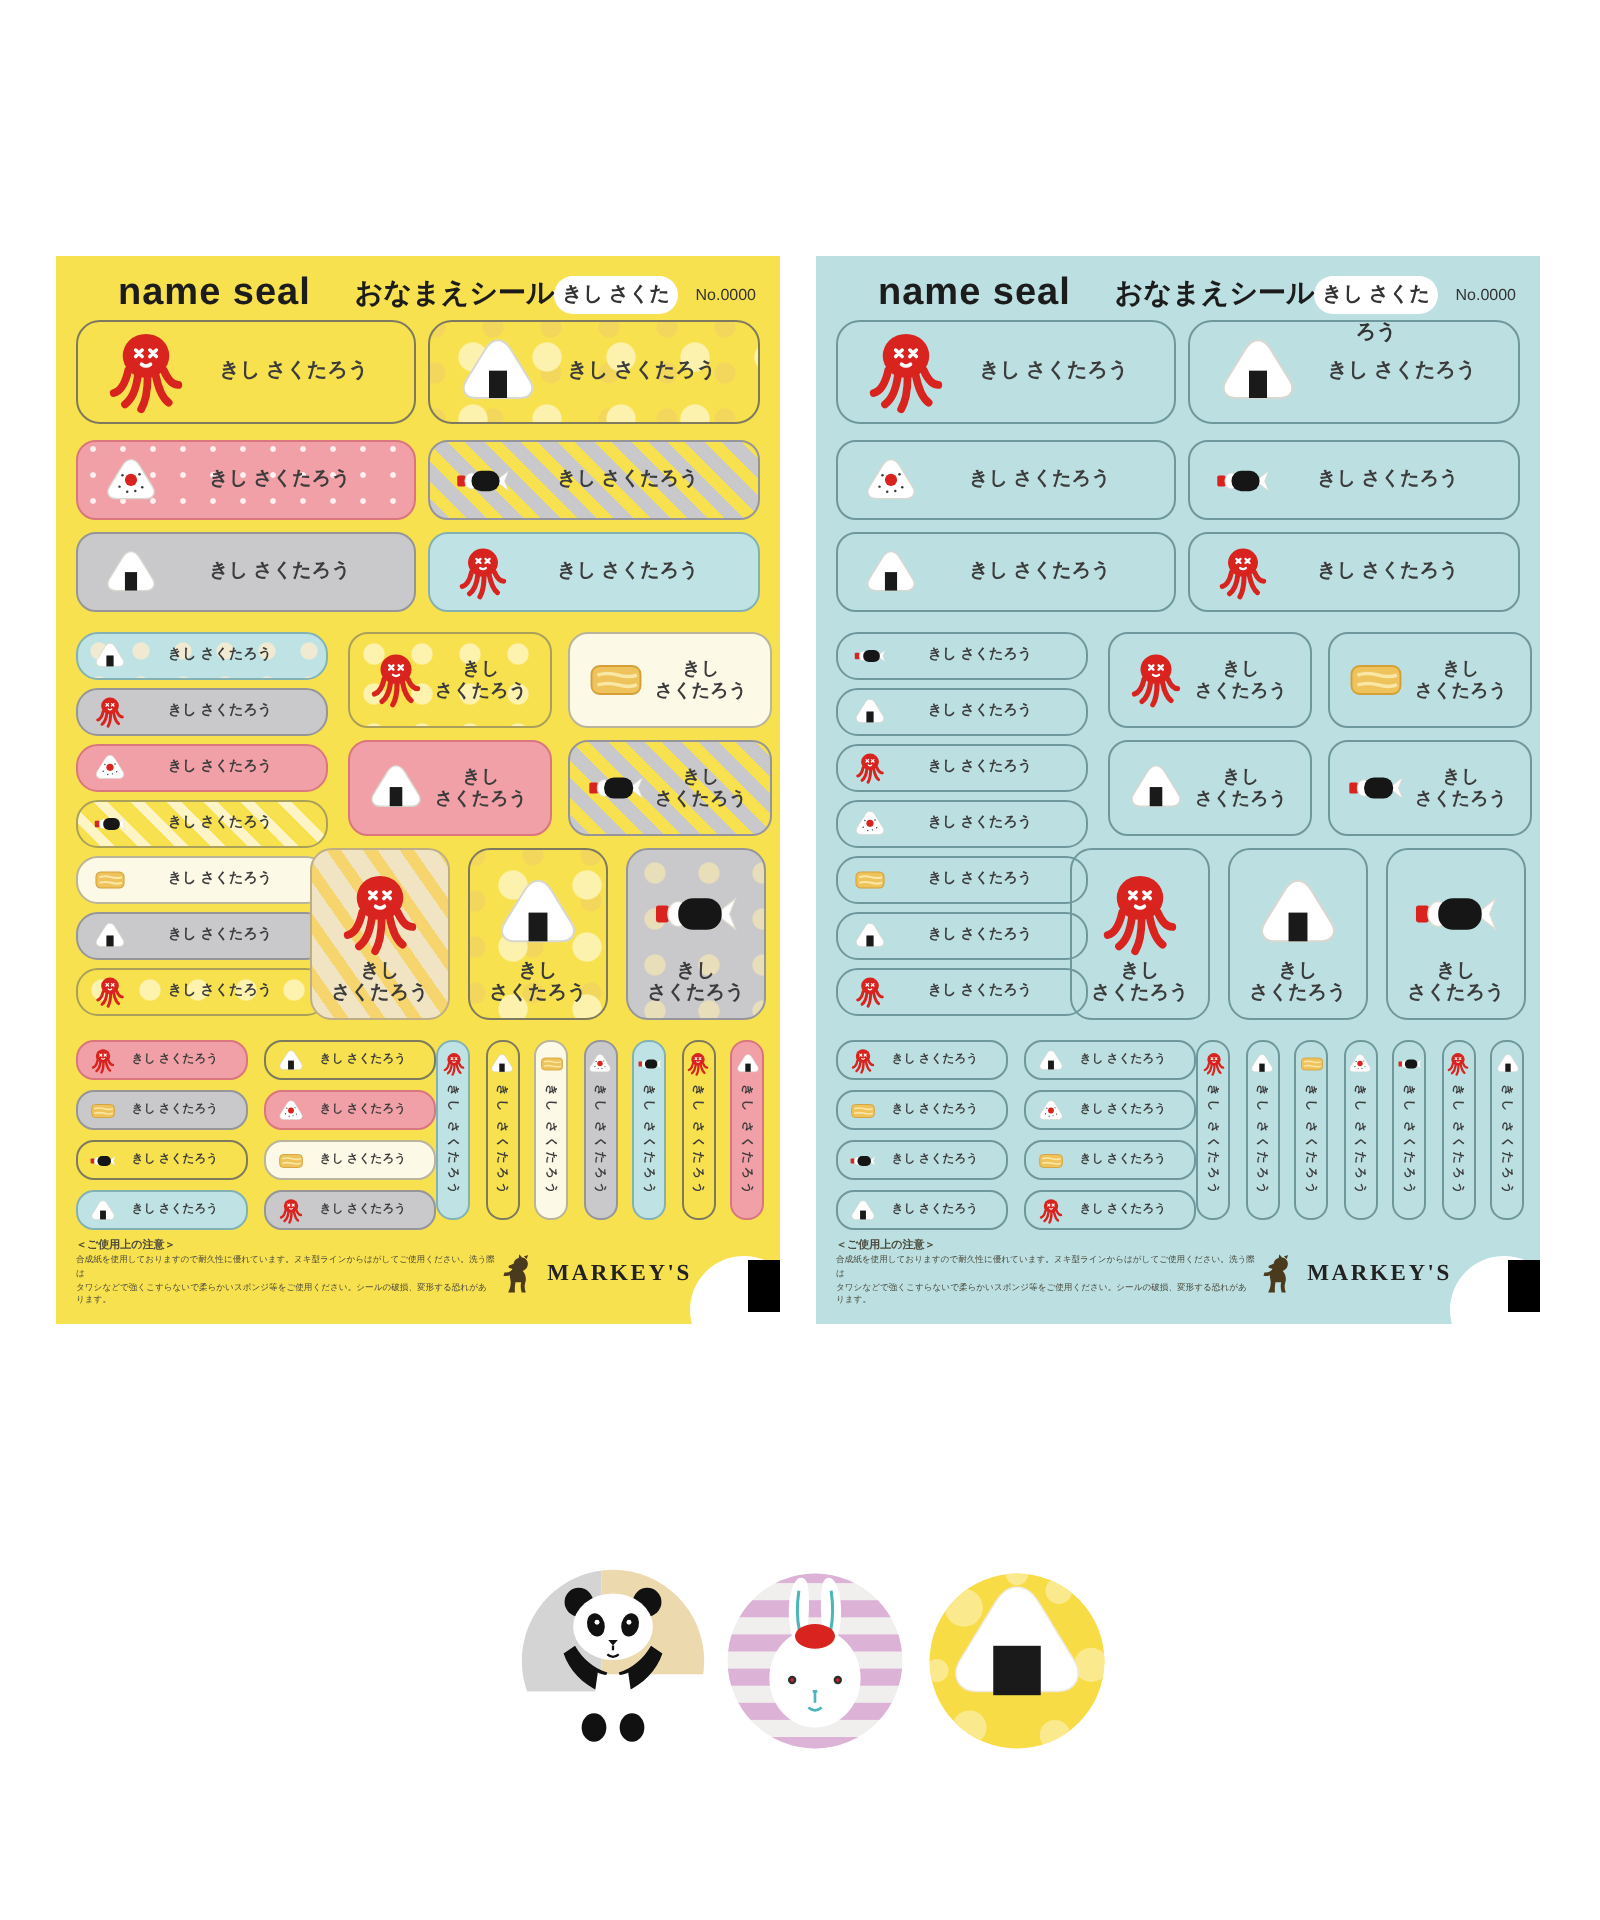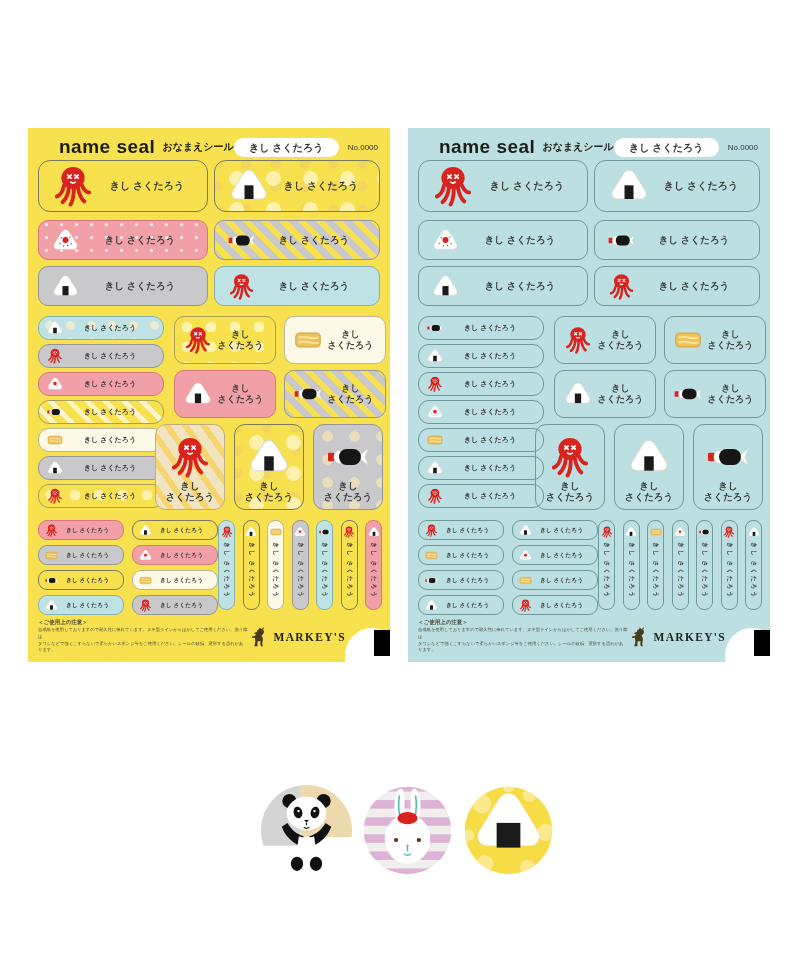--- a/index.html
+++ b/index.html
@@ -6,21 +6,21 @@
   body{width:800px;height:960px;background:#fff;position:relative;font-family:"Liberation Sans",sans-serif;overflow:hidden}
   .stage{position:absolute;inset:0}
 
   
   .sheet{position:absolute;top:128px;width:362px;height:534px;overflow:hidden}
   #sheet-0{left:28px;background:#F8E14E}
   #sheet-1{left:408px;background:#BCDFE1}
 
   .sh{position:absolute;left:31px;right:12px;top:7px;height:24px;display:flex;align-items:center}
   .brand{font-weight:800;font-size:19px;letter-spacing:.5px;color:#1c1c1c;white-space:nowrap}
-  .sub{font-weight:700;font-size:10px;color:#1c1c1c;margin-left:7px;white-space:nowrap}
+  .sub{font-weight:700;font-size:14px;color:#1c1c1c;margin-left:22px;white-space:nowrap}
   .pill{margin-left:auto;width:150px;height:19px;background:#fff;border-radius:10px;text-align:center;font-size:10px;font-weight:600;line-height:19px;color:#333}
   .num{margin-left:9px;font-size:8px;color:#333;white-space:nowrap}
 
   .stickers{position:absolute;inset:0}
 
   
   .st{position:absolute;box-sizing:border-box;border:1px solid #8a8a7a;display:flex;align-items:center;color:#3c3c3c;font-weight:600;overflow:hidden}
   .st .icon{flex:0 0 auto}
   .lbl{flex:1;text-align:center;line-height:1.18;padding-right:6px}
 

